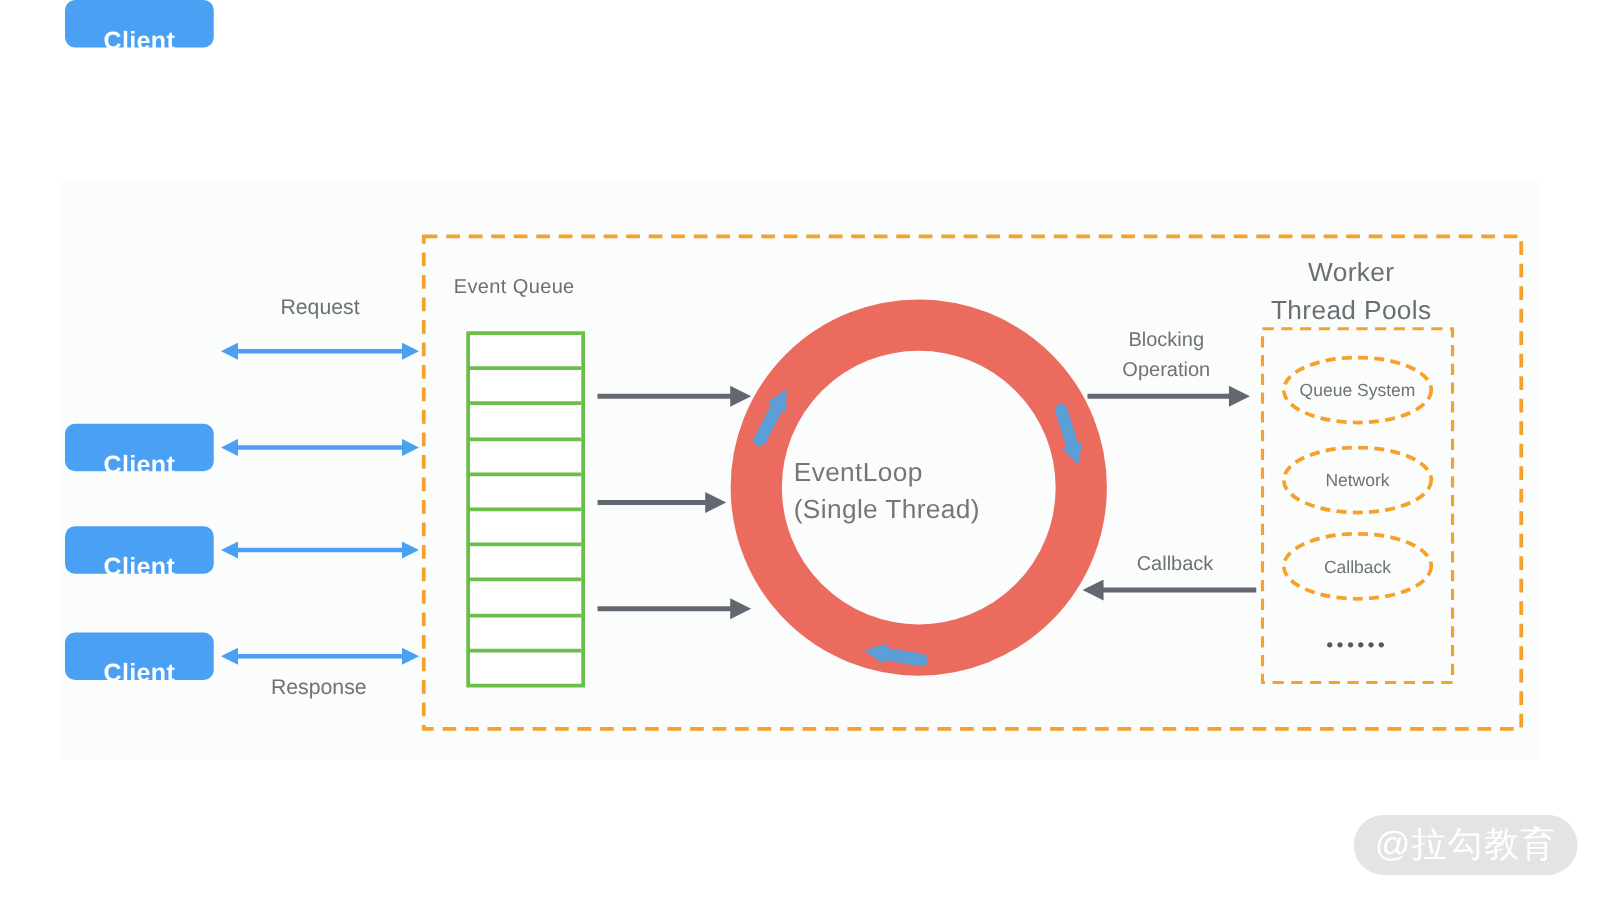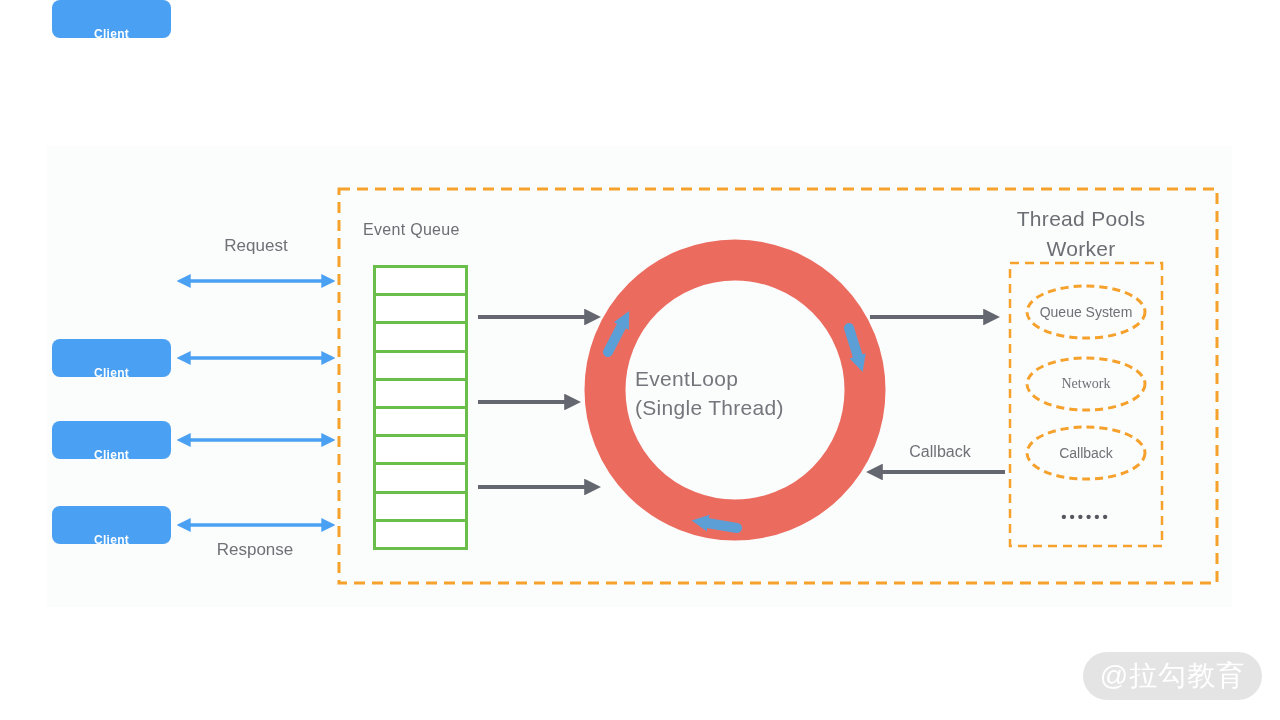--- a/index.html
+++ b/index.html
@@ -14,21 +14,21 @@
   #overlay{position:absolute;left:0;top:0;width:1280px;height:720px;pointer-events:none;}
 
   .client-box{
     position:absolute;left:52px;width:119px;height:38px;border-radius:8px;
     background:#4aa0f2;display:flex;align-items:center;justify-content:center;
   }
   .client-box:nth-of-type(1){top:262px;}
   .client-box:nth-of-type(2){top:339px;}
   .client-box:nth-of-type(3){top:421px;}
   .client-box:nth-of-type(4){top:506px;}
-  .client-label{color:#ffffff;font-size:12px;font-weight:bold;letter-spacing:.3px;margin-top:29px;}
+  .client-label{color:#ffffff;font-size:20px;font-weight:bold;letter-spacing:.3px;margin-top:29px;}
 
   .flow-label{
     position:absolute;color:#6e7176;font-size:17px;text-align:center;width:130px;
   }
   #request-label{left:191px;top:236px;}
   #response-label{left:190px;top:540px;}
 
   #event-queue-title{
     position:absolute;left:363px;top:221px;color:#6b6e73;font-size:16px;letter-spacing:.3px;
   }
@@ -58,21 +58,21 @@
     position:absolute;left:880px;top:443px;width:120px;text-align:center;
     color:#6e7176;font-size:16px;
   }
 
   #pool-labels{position:absolute;left:0;top:0;width:1280px;height:720px;pointer-events:none;}
   .pool-label{
     position:absolute;left:1016px;width:140px;text-align:center;
     color:#6e7176;font-size:14px;
   }
   .pool-label:nth-child(1){top:304px;}
-  .pool-label:nth-child(2){top:376px;font-family:Liberation Serif, serif;}
+  .pool-label:nth-child(2){top:376px;}
   .pool-label:nth-child(3){top:445px;}
 
   #pool-ellipsis{
     position:absolute;left:1016px;top:508px;width:140px;text-align:center;
     color:#55585e;font-size:15px;font-weight:bold;letter-spacing:3px;
   }
 
   #watermark{
     position:absolute;left:1083px;top:652px;width:179px;height:48px;border-radius:24px;
     background:#e4e4e4;display:flex;align-items:center;justify-content:center;
@@ -163,28 +163,32 @@
       <div class="q-cell"></div>
       <div class="q-cell"></div>
     </div>
 
   <div id="eventloop-title">
     <div>EventLoop</div>
     <div>(Single Thread)</div>
   </div>
 
   <div id="worker-title">
+    <div>Worker</div>
     <div>Thread Pools</div>
-    <div>Worker</div>
   </div>
   <div id="pool-labels">
       <div class="pool-label">Queue System</div>
       <div class="pool-label">Network</div>
       <div class="pool-label">Callback</div>
     </div>
   <div id="pool-ellipsis">••••••</div>
 
+  <div id="blocking-label">
+    <div>Blocking</div>
+    <div>Operation</div>
+  </div>
   <div id="callback-label">Callback</div>
 
   <div id="watermark">
     <span>@拉勾教育</span>
   </div>
 </div>
 
 </body></html>

